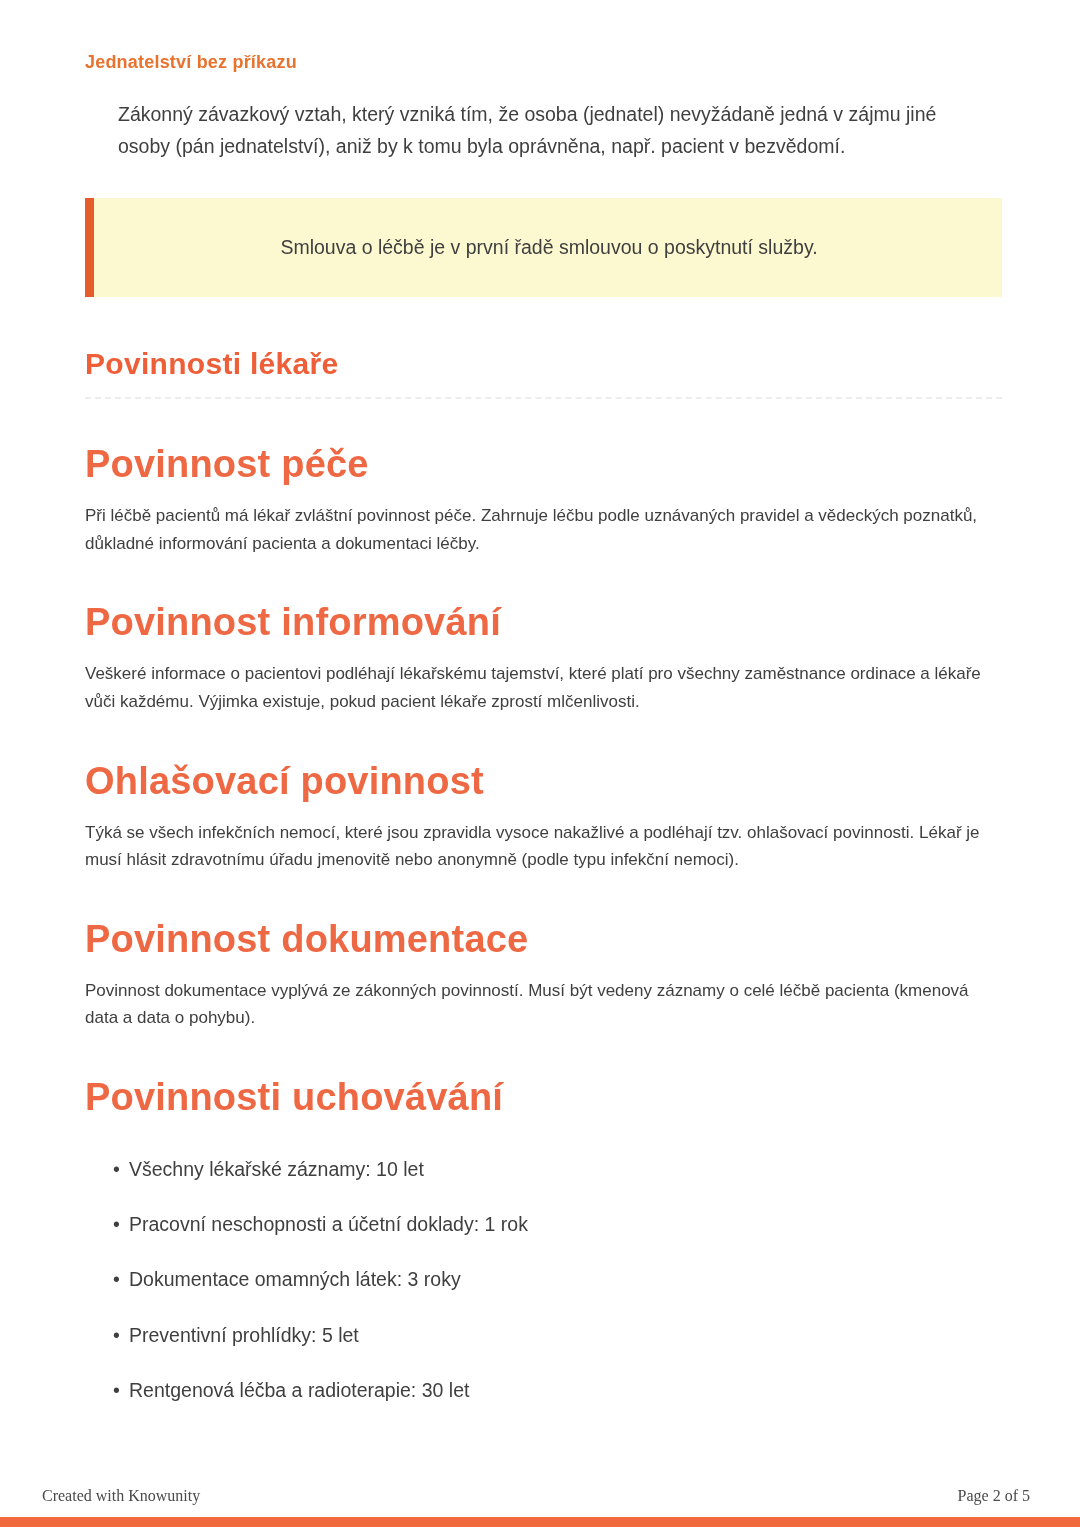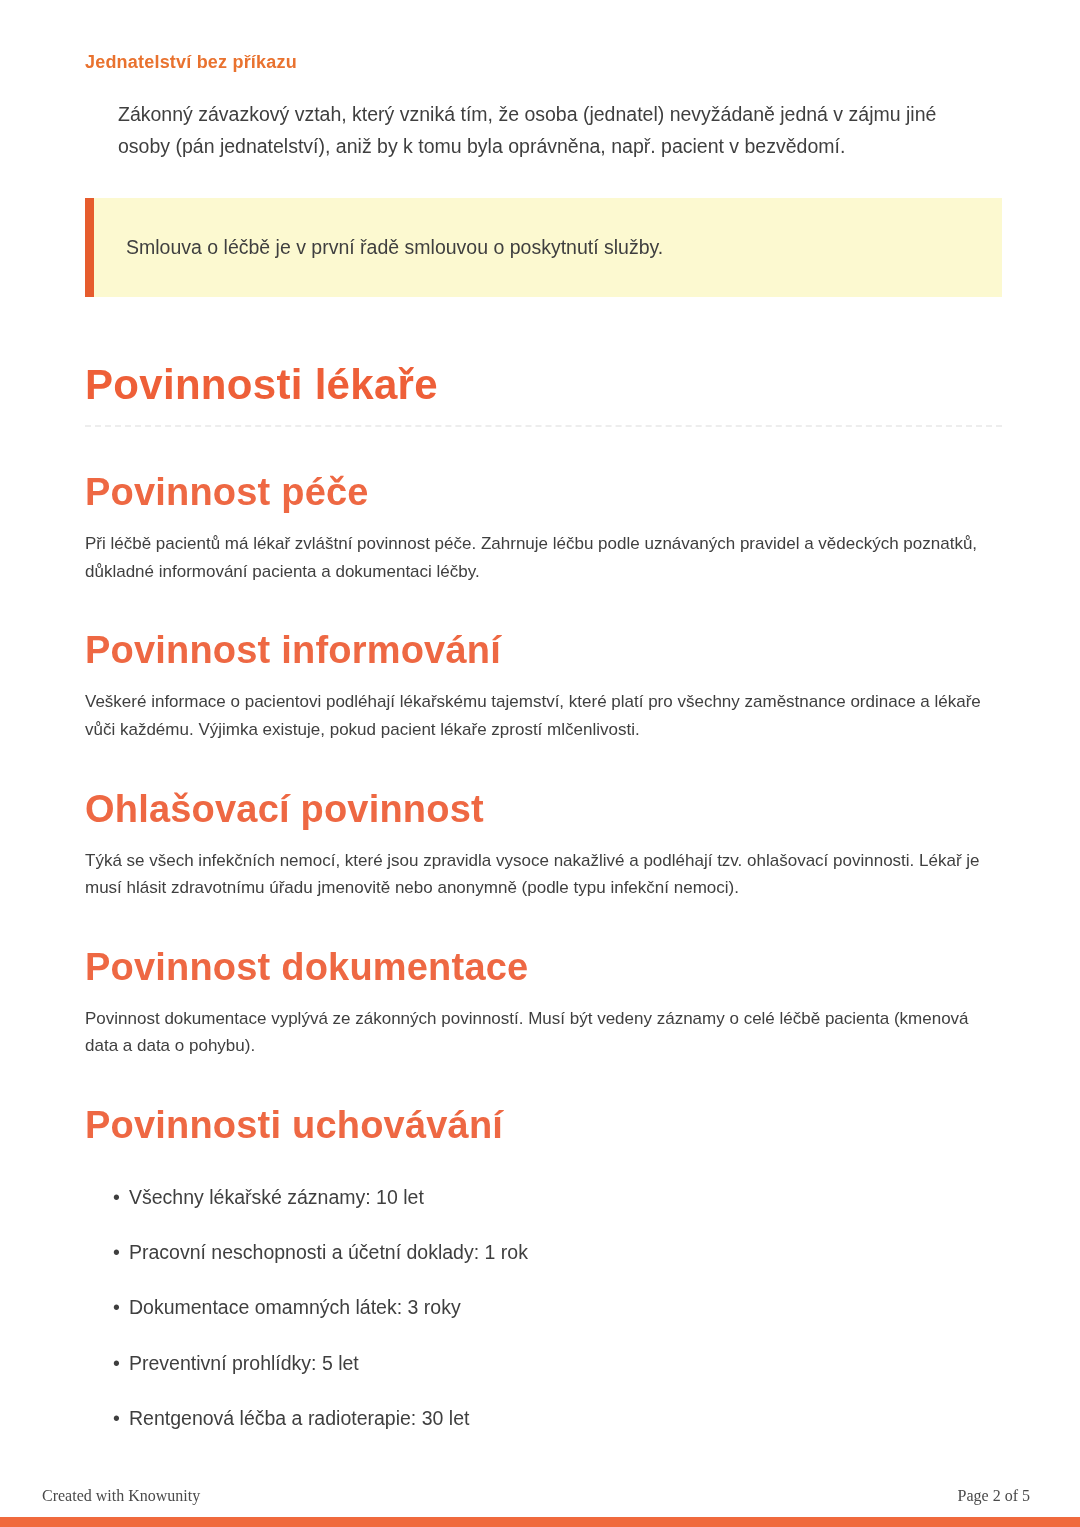--- a/index.html
+++ b/index.html
@@ -27,30 +27,31 @@
     margin: 26px 0 0 33px;
     font-size: 19.5px;
     line-height: 1.62;
     max-width: 860px;
   }
   .callout {
     margin-top: 36px;
     background: #fcf9d0;
     border-left: 9px solid #e65c2d;
     padding: 35px 30px 35px 32px;
+    text-align: center;
   }
   .callout-text {
     font-size: 19.5px;
     line-height: 1.5;
     color: #3f3f3f;
   }
   .main-title {
-    margin-top: 64px;
+    margin-top: 50px;
     color: #ee5f38;
-    font-size: 42px;
+    font-size: 30px;
     font-weight: 700;
     letter-spacing: 0.3px;
   }
   .title-divider {
     margin-top: 16px;
     border: 0;
     border-top: 2px dashed #ededed;
     width: 100%;
   }
   .section-heading {

